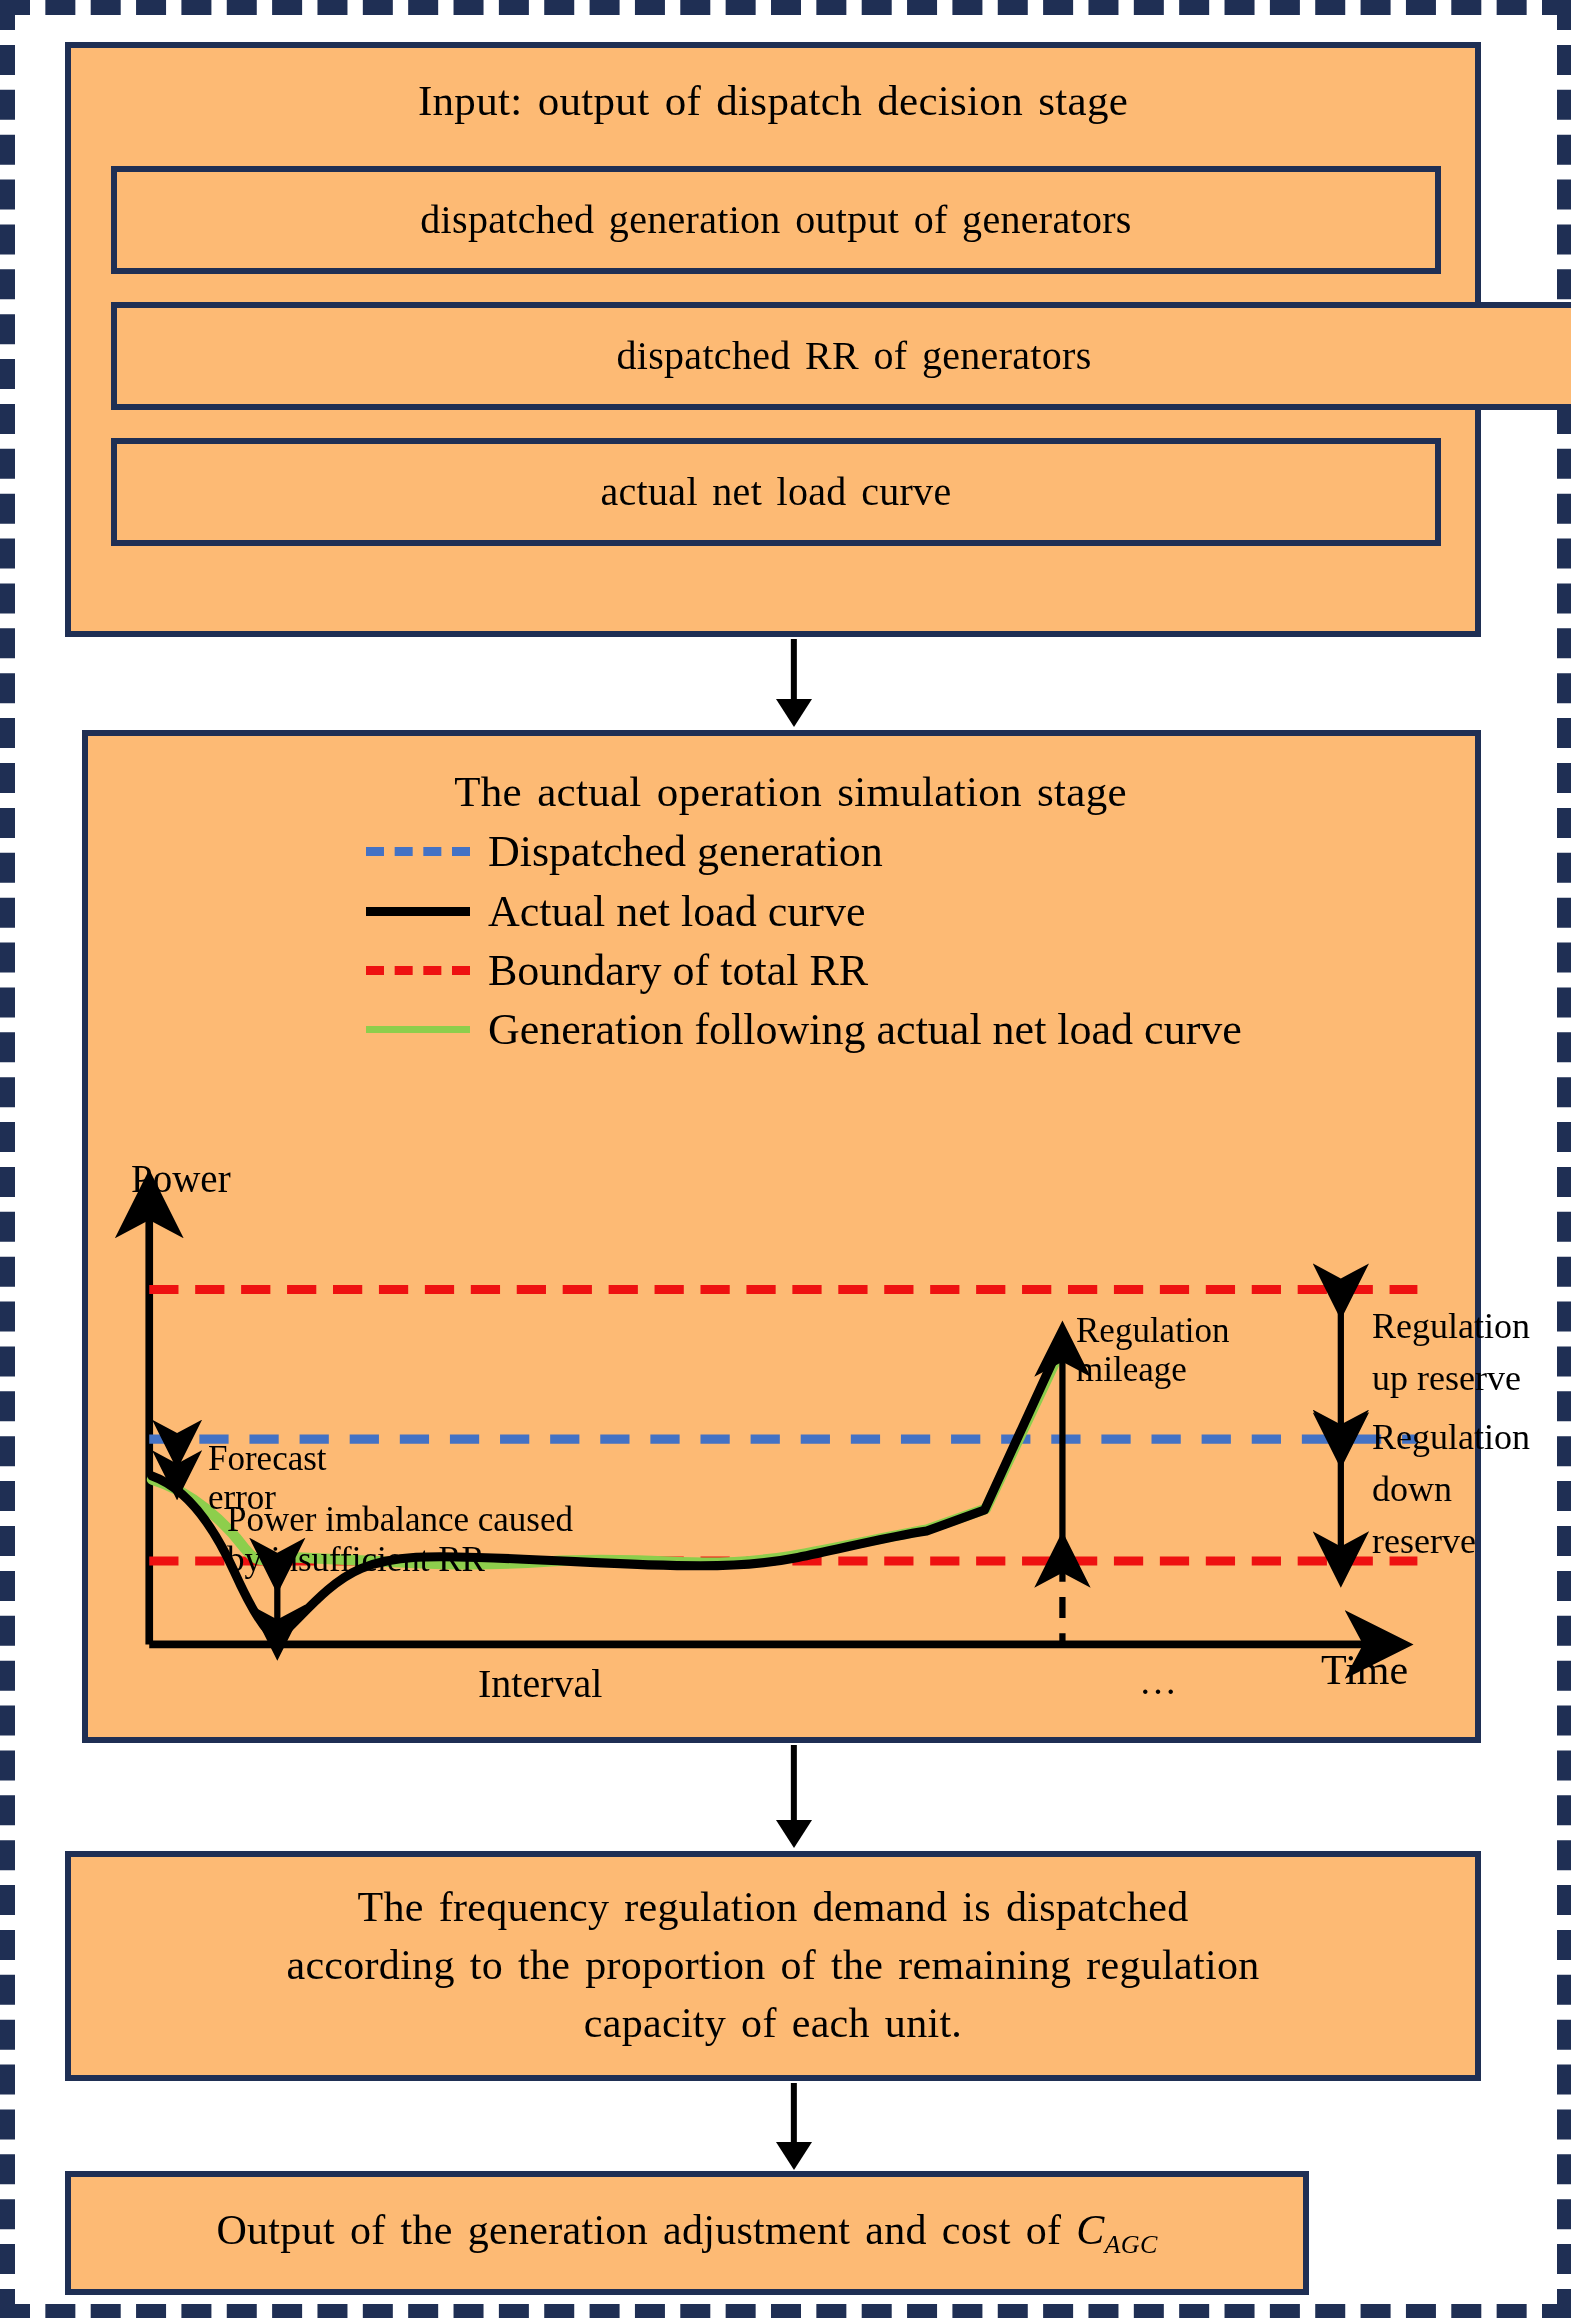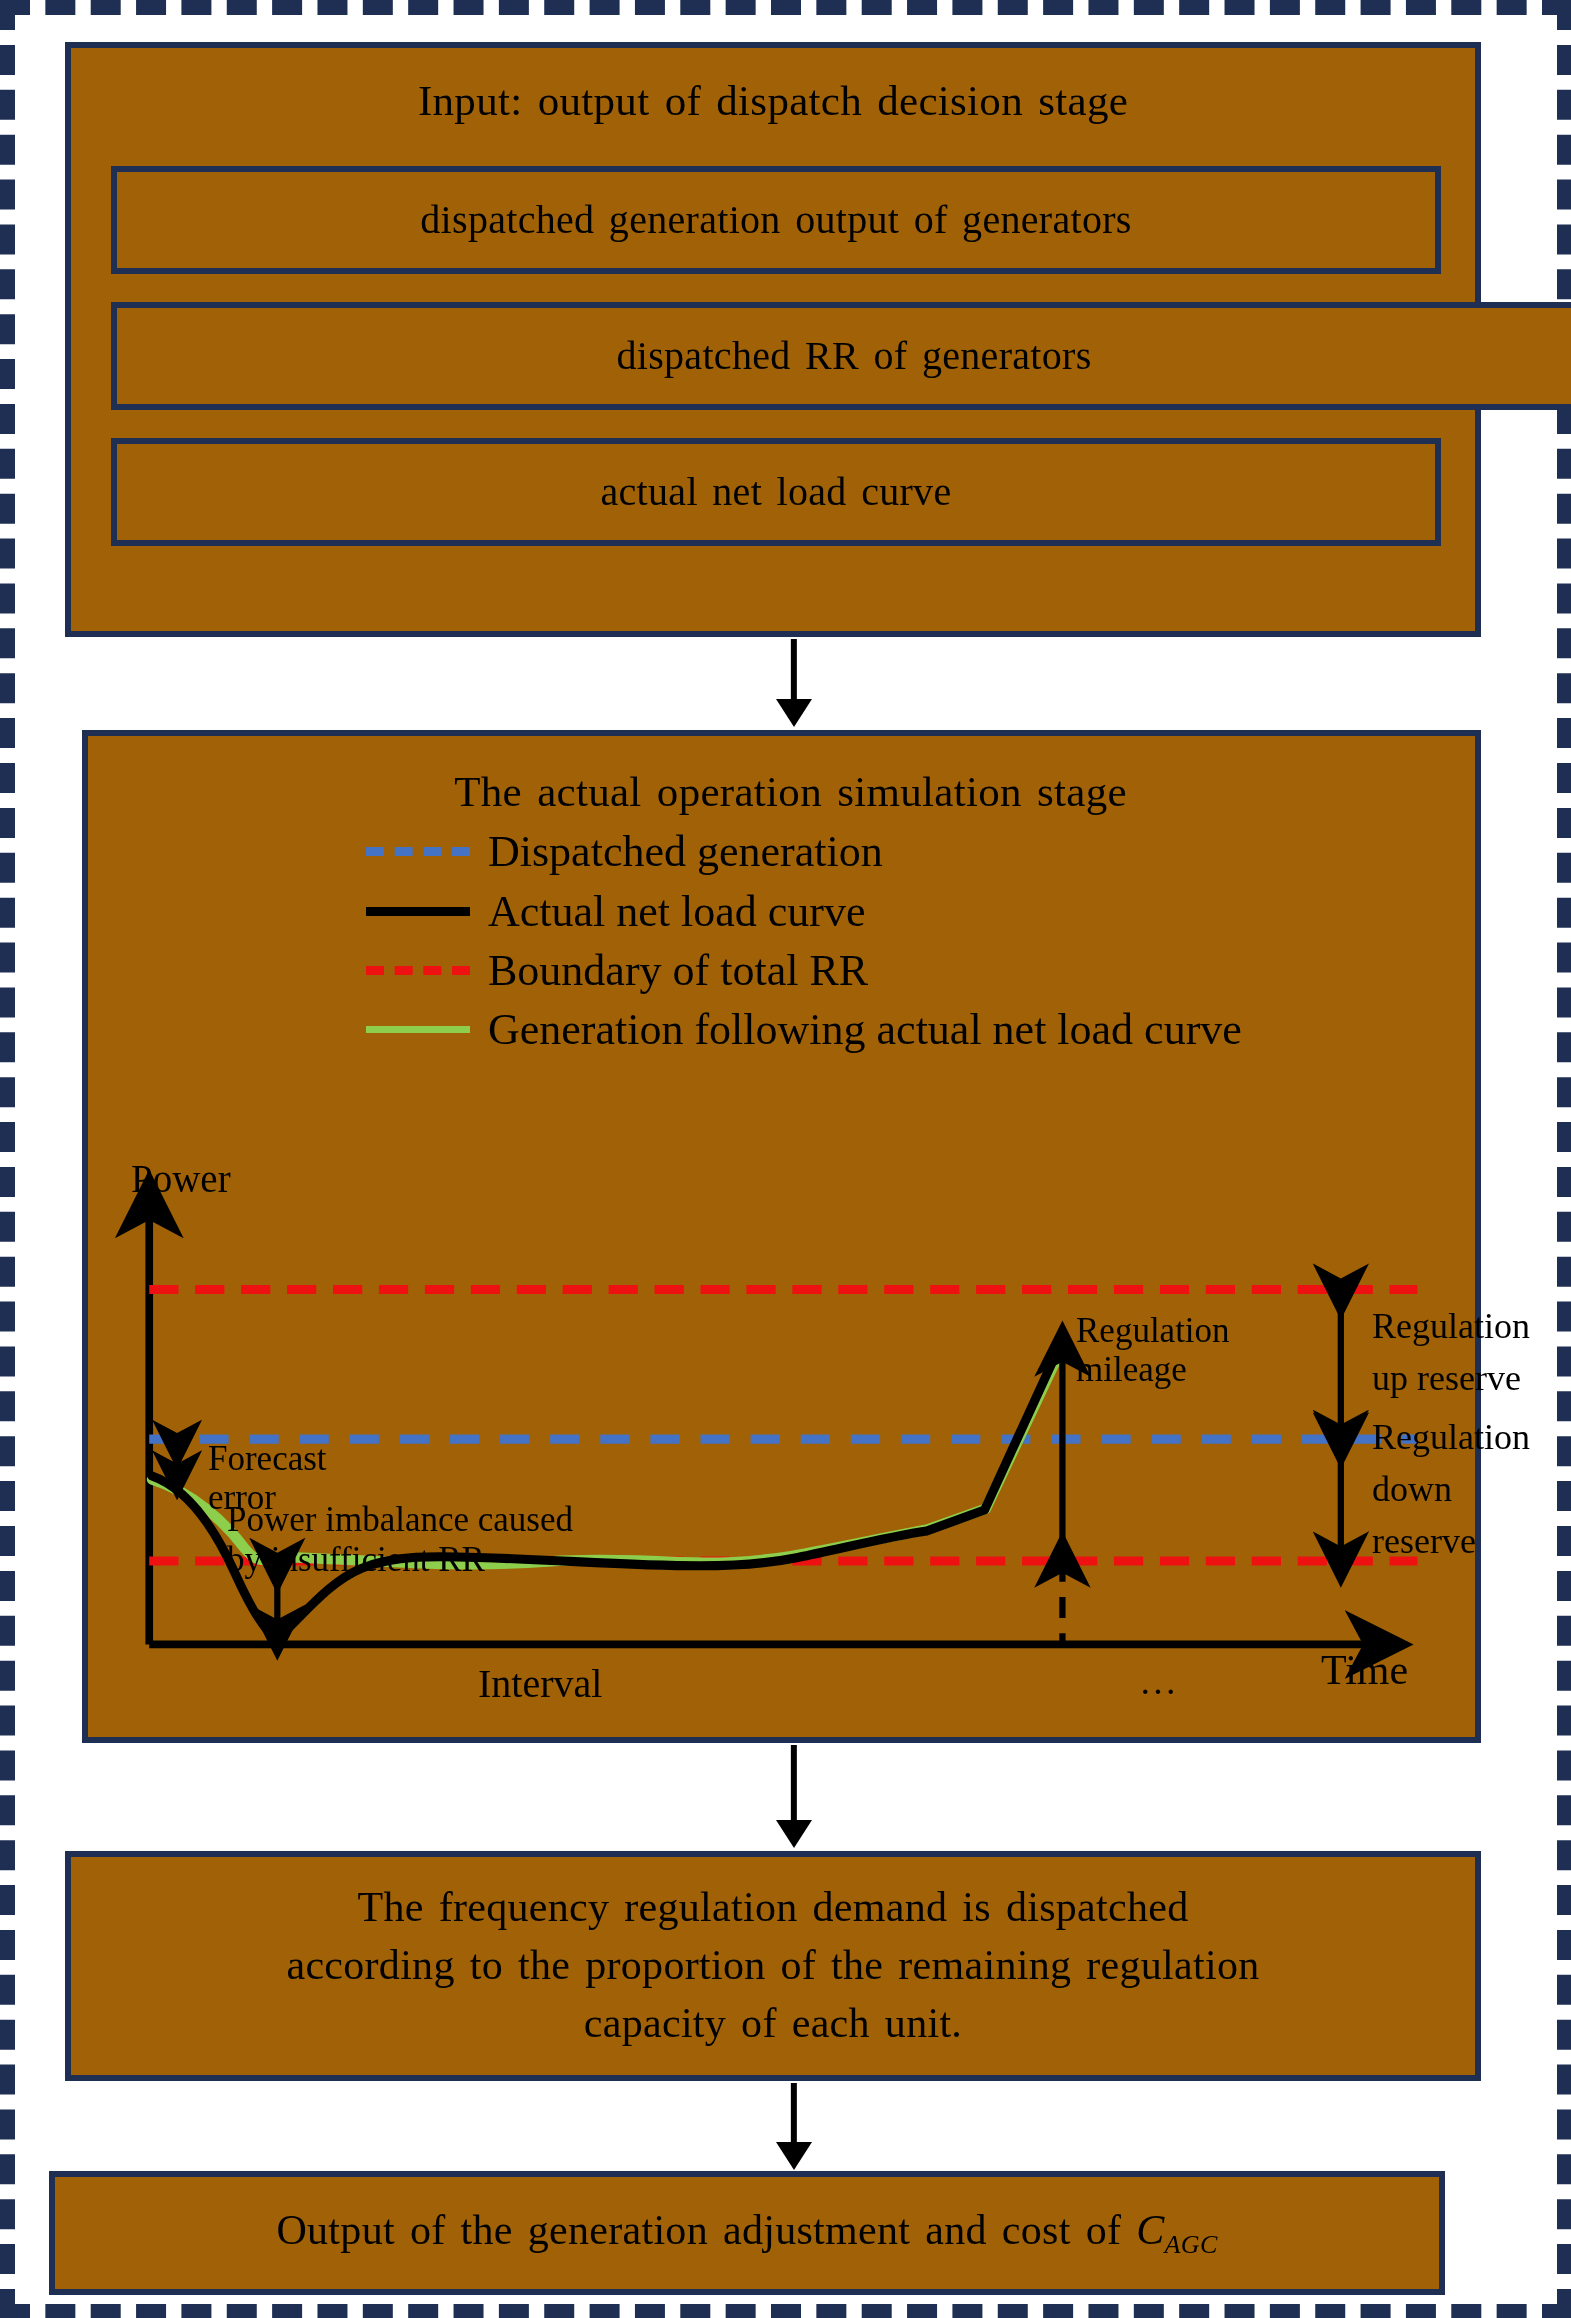--- a/index.html
+++ b/index.html
@@ -13,21 +13,21 @@
     position:relative;width:1572px;height:2319px;
     box-sizing:border-box;
     border:15.3px dashed #1f2f54;
     padding:0;
   }
   
   .box{
     position:absolute;
     box-sizing:border-box;
     border:6.3px solid #1f2f54;
-    background:#a16207;
+    background:#fdba74;
   }
   .boxtext{
     width:100%;
     text-align:center;
     font-size:39px;
     line-height:1.32;
     letter-spacing:0.3px;
     word-spacing:4.2px;
     white-space:pre-line;
   }
@@ -199,20 +199,20 @@
     <div class="boxtext center-v" style="font-size:42px;line-height:1.38;">The frequency  regulation  demand  is dispatched
 according  to the proportion  of the remaining  regulation
 capacity  of each unit.</div>
   </div>
 
   <div class="arrow" style="left:779px;top:2068px;height:87px;">
     <div class="shaft" style="height:59px;"></div>
     <div class="head"></div>
   </div>
 
-  <div class="box" style="left:34px;top:2156px;width:1396px;height:124px;">
+  <div class="box" style="left:50px;top:2156px;width:1244px;height:124px;">
     <div class="center-v" style="text-align:center;font-size:42px;letter-spacing:0.3px;word-spacing:4.2px;">
       <span>Output of the generation  adjustment  and cost of </span><span class="ital">C</span><span class="sub">AGC</span>
     </div>
   </div>
 
 </div>
 
 
 </body></html>

